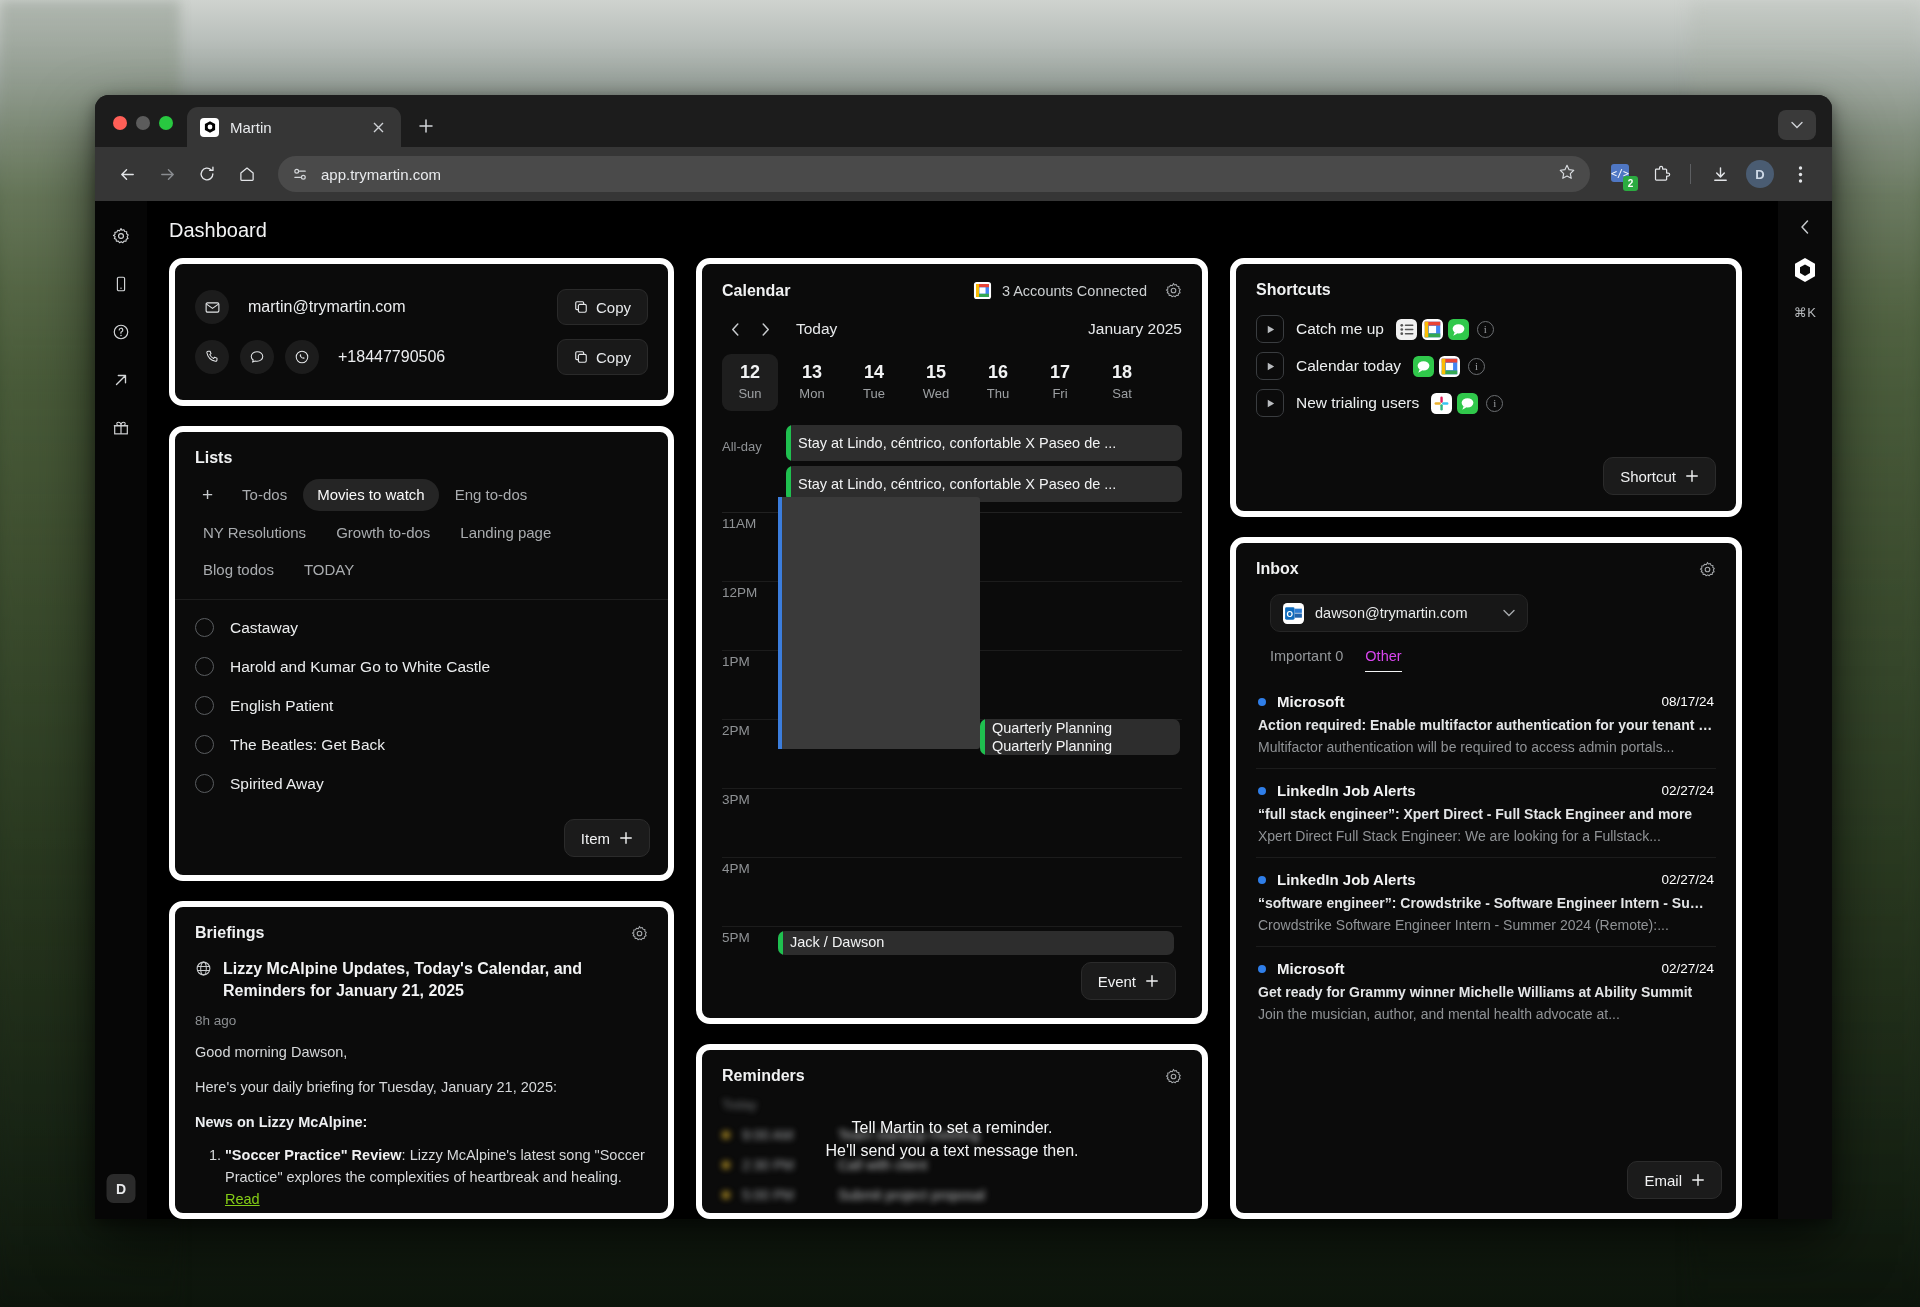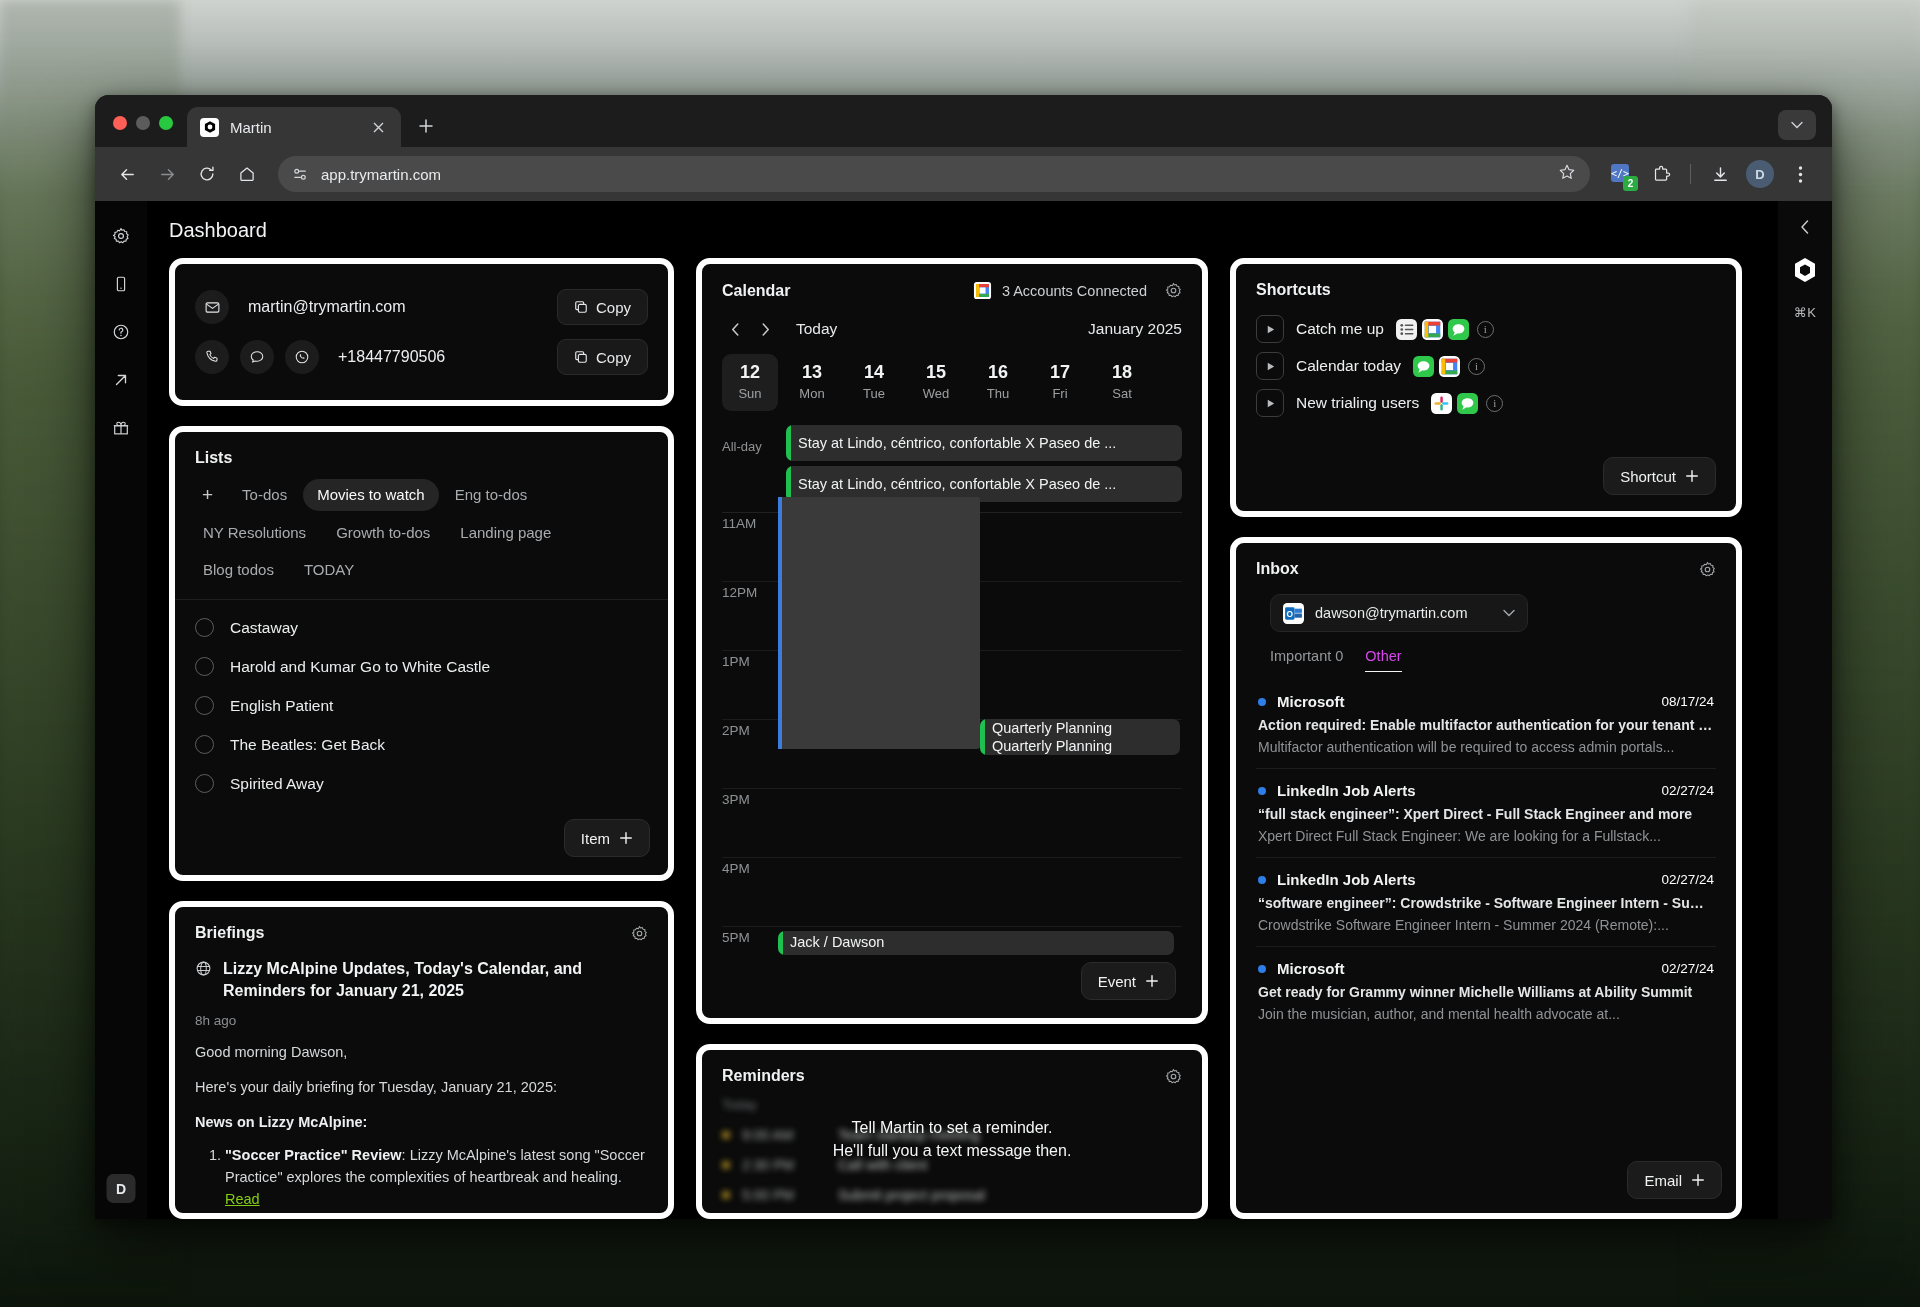--- a/index.html
+++ b/index.html
@@ -829,21 +829,21 @@
                 <span class="rem-text">Call with client</span>
               </div>
               <div class="rem-item">
                 <span class="rem-dot"></span>
                 <span class="rem-time">5:00 PM</span>
                 <span class="rem-text">Submit project proposal</span>
               </div>
             </div>
             <div class="rem-overlay">
               <div>Tell Martin to set a reminder.</div>
-              <div>He'll full you a text message then.</div>
+              <div>He'll send you a text message then.</div>
             </div>
           </div>
         </div>
 
         <div class="col col-right">
 
           <div class="card sc-card">
             <span class="card-title">Shortcuts</span>
             <div class="sc-list">
 

